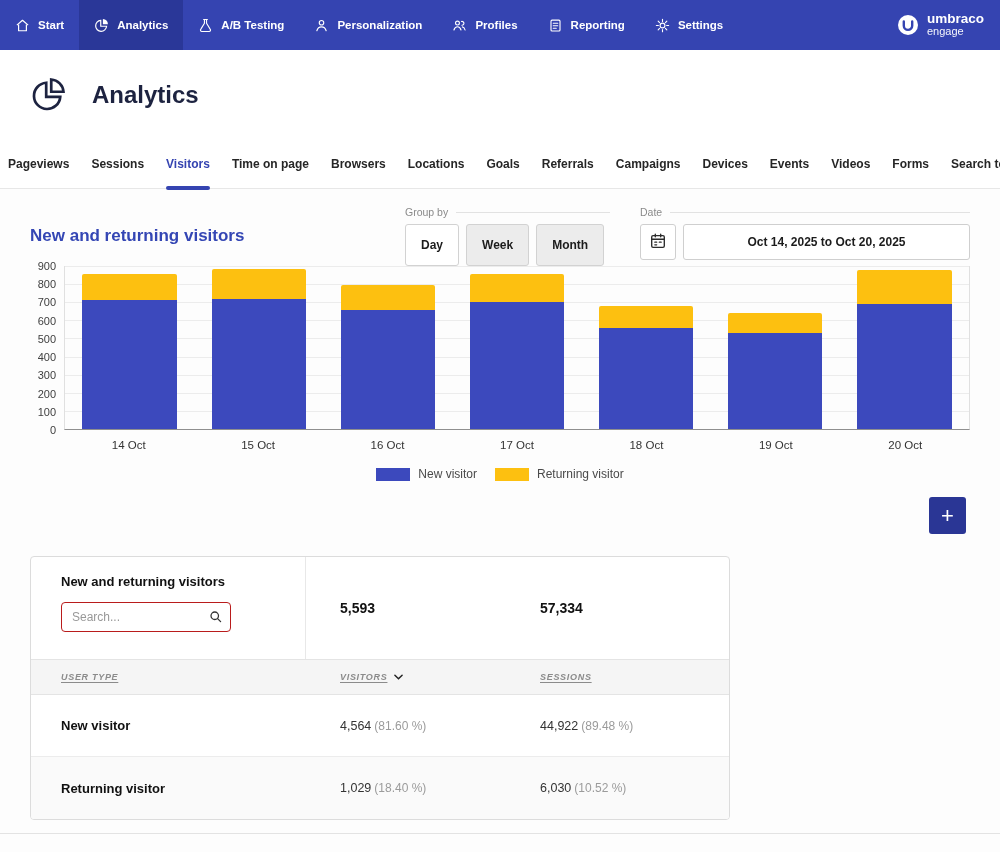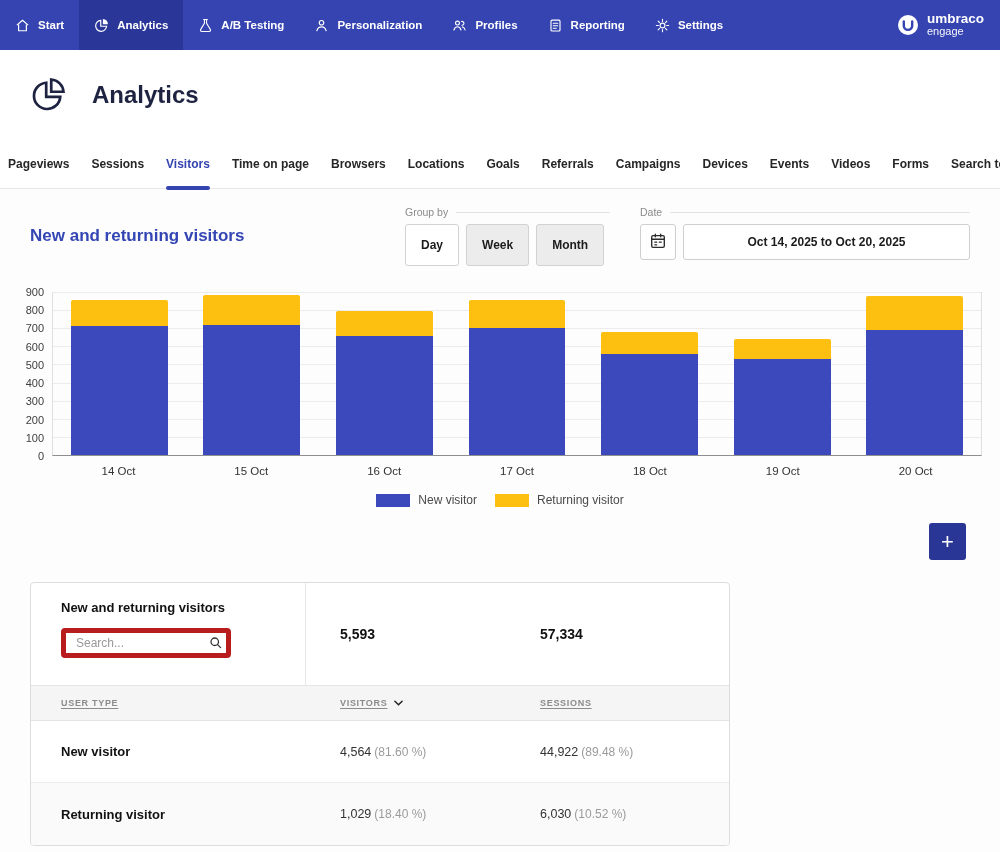--- a/index.html
+++ b/index.html
@@ -42,21 +42,21 @@
   .btn-row { display:flex; align-items:center; gap:7px; }
   .groupby { width:205px; }
   .gbtn { height:42px; padding:0 15px; font-family:inherit; font-size:12px; font-weight:700; color:#1c1c1c; background:#ececec; border:1px solid #d2d2d2; border-radius:3px; cursor:pointer; }
   .gbtn.selected { background:#fff; }
   .dategroup { width:330px; }
   .cal-btn { width:36px; height:36px; background:#fff; border:1px solid #cfcfcf; border-radius:3px; color:#2b2b2b; display:flex; align-items:center; justify-content:center; cursor:pointer; }
   .cal-btn svg { width:18px; height:18px; }
   .date-input { flex:1; height:36px; border:1px solid #cfcfcf; border-radius:3px; background:#fff; font-family:inherit; font-size:12px; font-weight:700; color:#1c1c1c; text-align:center; }
 
   
-  .chart { margin-top:26px; padding:0 18px; }
+  .chart { padding:0 30px; }
   .chart-body { display:flex; }
   .y-axis { width:34px; position:relative; height:164px; }
   .ytick { position:absolute; right:8px; transform:translateY(-50%); font-size:11px; color:#3e3e3e; }
   .plot { flex:1; position:relative; height:164px; border-left:1px solid #e0e0e0; border-right:1px solid #e0e0e0; border-bottom:1px solid #8f8f8f; }
   .gridline { position:absolute; left:0; right:0; height:1px; background:#ececec; }
   .bars { position:absolute; left:0; right:0; top:0; bottom:0; display:flex; }
   .bar-slot { flex:1; height:100%; display:flex; flex-direction:column; justify-content:flex-end; align-items:center; }
   .bar-seg { width:73%; }
   .bar-seg:first-child { border-radius:2px 2px 0 0; }
   .x-labels { display:flex; margin-left:34px; margin-top:9px; }
@@ -72,29 +72,29 @@
   .circle-chevron { width:16px; height:16px; border-radius:50%; background:#1b2550; display:flex; align-items:center; justify-content:center; color:#fff; }
   .circle-chevron svg { width:8px; height:5px; }
   .add-btn { width:37px; height:37px; background:#2a3695; color:#fff; border:none; border-radius:3px; font-family:inherit; font-size:22px; font-weight:400; line-height:1; display:flex; align-items:center; justify-content:center; cursor:pointer; }
 
   
   .card { width:700px; margin:22px 0 0 30px; background:#fff; border:1px solid #dcdcdc; border-radius:4px; overflow:hidden; }
   .card-top { display:grid; grid-template-columns:275px 200px 223px; min-height:102px; }
   .card-top-left { padding:17px 20px 0 30px; border-right:1px solid #e8e8e8; }
   .card-title { font-size:13px; font-weight:700; color:#111; }
   .search-box { margin-top:13px; position:relative; width:170px; }
-  .search-box input { width:100%; height:30px; border:5px solid #b91c1c; border-radius:4px; padding:0 30px 0 10px; font-family:inherit; font-size:12px; color:#333; }
+  .search-box input { width:100%; height:30px; border:1px solid #b91c1c; border-radius:4px; padding:0 30px 0 10px; font-family:inherit; font-size:12px; color:#333; }
   .search-box input::placeholder { color:#999; }
   .search-icon { position:absolute; right:8px; top:7px; color:#333; }
   .search-icon svg { width:15px; height:15px; }
   .card-total { display:flex; align-items:center; padding-left:34px; font-size:14px; font-weight:700; color:#111; }
   .thead { display:grid; grid-template-columns:275px 200px 223px; height:36px; align-items:center; background:#f5f5f5; border-top:1px solid #e4e4e4; border-bottom:1px solid #e4e4e4; }
   .th { display:flex; align-items:center; padding-left:34px; cursor:pointer; }
   .th1 { padding-left:30px; }
-  .th-label { font-size:9px; font-weight:700; letter-spacing:.7px; color:#8b8b8b; text-transform:uppercase; text-decoration:underline; text-underline-offset:2px; }
+  .th-label { font-size:9px; font-weight:700; letter-spacing:.7px; color:#8b8b8b; text-transform:uppercase; text-decoration:underline; text-underline-offset:2px;font-style:italic; }
   .sort-icon { margin-left:7px; color:#222; display:flex; }
   .sort-icon svg { width:9px; height:6px; }
   .trow { display:grid; grid-template-columns:275px 200px 223px; height:62px; align-items:center; border-bottom:1px solid #ececec; }
   .trow:last-child { border-bottom:none; }
   .trow.alt { background:#fafafa; }
   .td { padding-left:34px; font-size:12.5px; color:#333; }
   .td1 { padding-left:30px; font-size:13px; font-weight:700; color:#111; }
   .pct { color:#9b9b9b; font-size:12px; margin-left:3px; }
 
   .bottom-line { margin-top:13px; border-top:1px solid #e3e3e3; width:100%; }

